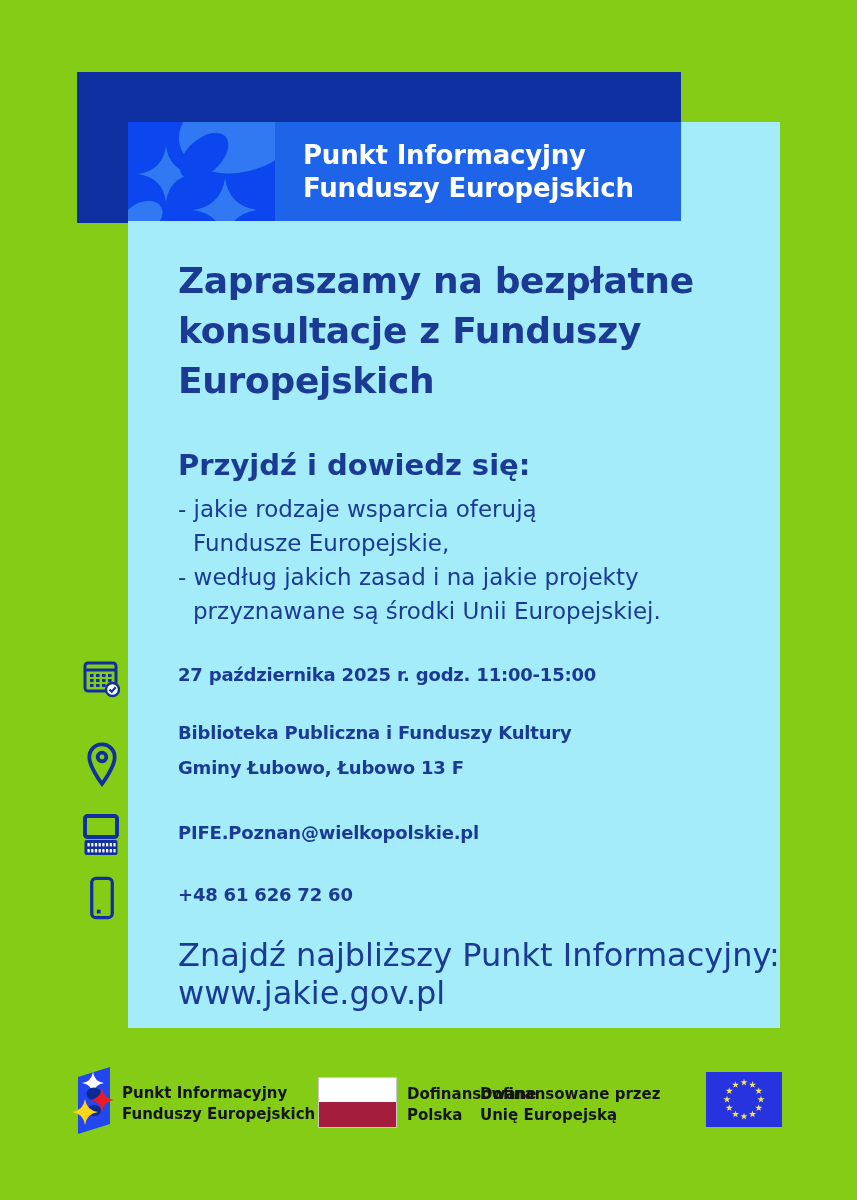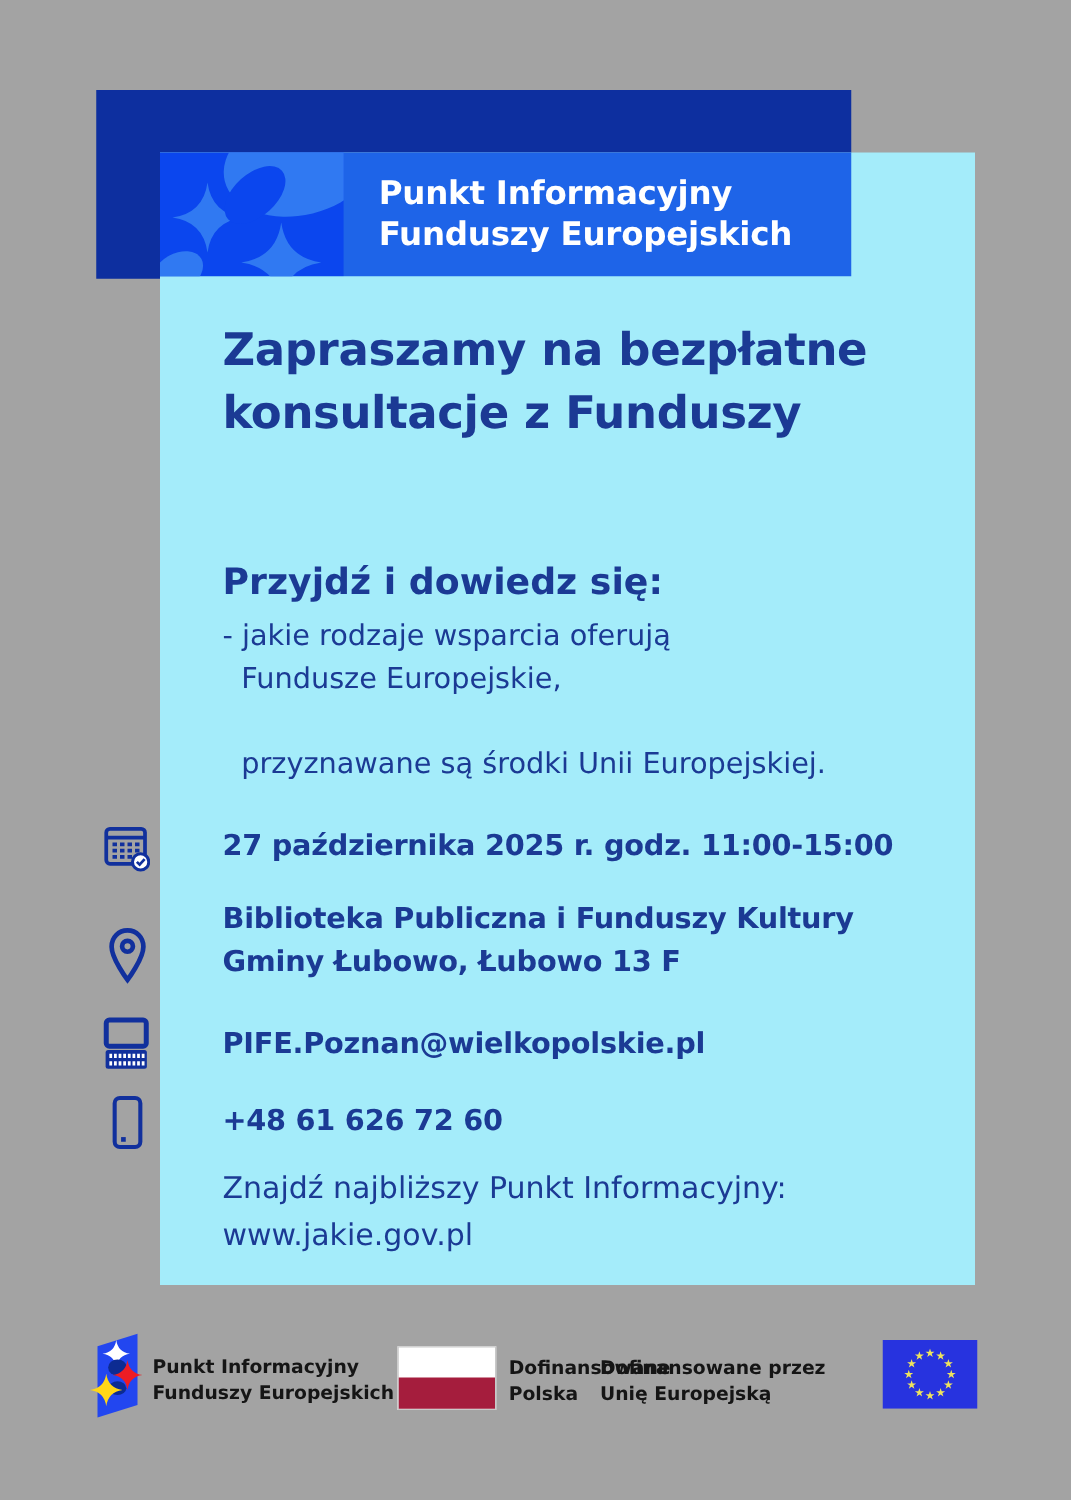--- a/index.html
+++ b/index.html
@@ -1,33 +1,33 @@
 <!DOCTYPE html>
 <html><head>
 <meta charset="utf-8">
 <style>
   html,body{margin:0;padding:0;background:#ffffff;}
   .poster{
-    position:relative;width:857px;height:1200px;background:#a3a3a3;overflow:hidden;
+    position:relative;width:857px;height:1200px;background:#84cc16;overflow:hidden;
     font-family:"DejaVu Sans","Liberation Sans",sans-serif;
   }
   .navy-rect{position:absolute;left:77px;top:72px;width:604px;height:151px;background:#0d2f9f;z-index:1;}
   .cyan-box{position:absolute;left:128px;top:122px;width:652px;height:906px;background:#a4ecfa;z-index:2;}
   .banner{position:absolute;left:128px;top:122px;width:553px;height:99px;background:#1e64e8;z-index:3;display:flex;align-items:stretch;}
   .banner .tile{width:147px;height:99px;flex:0 0 auto;}
   .banner .banner-text{flex:1;display:flex;flex-direction:column;justify-content:center;padding-left:28px;
     color:#ffffff;font-weight:700;font-size:26px;line-height:33px;letter-spacing:-0.2px;}
   .layer{position:absolute;z-index:4;}
   .title{left:178px;top:256px;color:#1b3a94;font-weight:700;font-size:36px;line-height:50px;white-space:nowrap;letter-spacing:-0.3px;}
   .intro{left:178px;top:448px;color:#1b3a94;}
   .intro .heading{font-weight:700;font-size:29px;margin:0 0 10px 0;}
   .intro .bullet{font-size:23px;line-height:34px;margin:0;}
   .intro .cont{padding-left:15px;}
-  .detail-text{color:#1b3a94;font-weight:700;font-size:23px;white-space:nowrap;letter-spacing:-0.2px;}
-  .find-text{color:#1b3a94;font-weight:400;font-size:24px;white-space:nowrap;}
+  .detail-text{color:#1b3a94;font-weight:700;font-size:18px;white-space:nowrap;letter-spacing:-0.2px;}
+  .find-text{color:#1b3a94;font-weight:400;font-size:32px;white-space:nowrap;}
   .icon-slot{position:absolute;z-index:4;}
   .footer-label{position:absolute;z-index:4;color:#151515;font-weight:700;font-size:15px;line-height:21px;}
   .footer-label.right{text-align:left;}
   .pl-flag{position:absolute;z-index:4;left:318px;top:1077px;width:77px;height:49px;border:1px solid #c9c9c9;background:#ffffff;}
   .pl-flag .red{position:absolute;left:0;bottom:0;width:100%;height:25px;background:#a51d3d;}
 </style>
 </head>
 <body>
 
 <div class="poster">
@@ -50,30 +50,31 @@
     </div>
     <div class="banner-text">
       <span>Punkt Informacyjny</span>
       <span>Funduszy Europejskich</span>
     </div>
   </div>
 
   <div class="layer title">
     <div>Zapraszamy na bezpłatne</div>
     <div>konsultacje z Funduszy</div>
+    <div>Europejskich</div>
   </div>
 
   <div class="layer intro">
     <p class="heading">Przyjdź i dowiedz się:</p>
     <p class="bullet">
       <span>- jakie rodzaje wsparcia oferują</span><br>
       <span class="cont">Fundusze Europejskie,</span>
     </p>
     <p class="bullet">
-      <br>
+      <span>- według jakich zasad i na jakie projekty</span><br>
       <span class="cont">przyznawane są środki Unii Europejskiej.</span>
     </p>
   </div>
 
   <div class="icon-slot" style="left:82px;top:658px;">
     <svg width="38" height="42" viewBox="0 0 38 42">
       <rect x="3" y="5" width="31" height="28" rx="3" fill="none" stroke="#11309d" stroke-width="3"></rect>
       <path d="M3,12 H34" stroke="#11309d" stroke-width="3"></path>
       <g fill="#11309d">
         <rect x="8" y="16" width="3.6" height="3"></rect>

